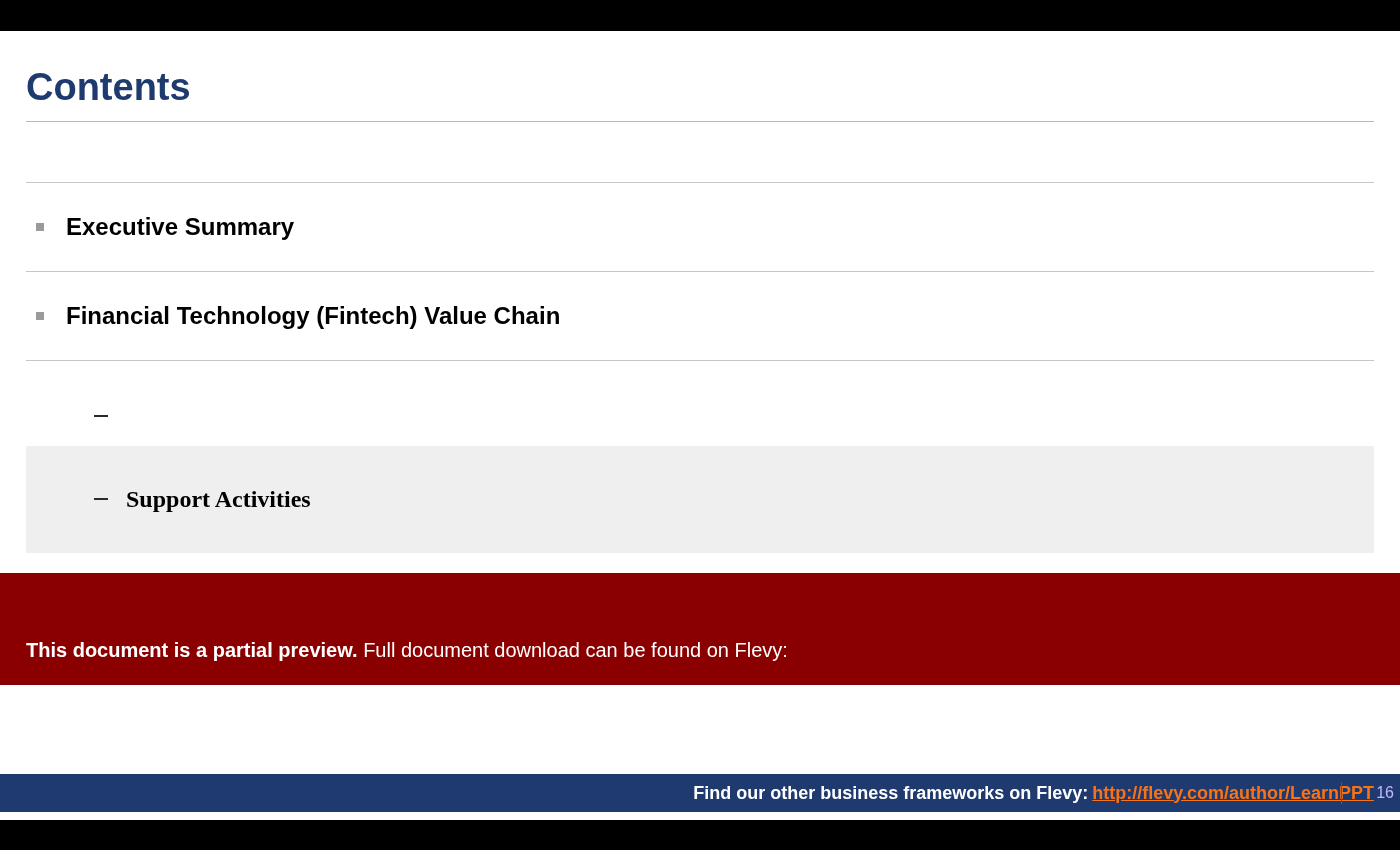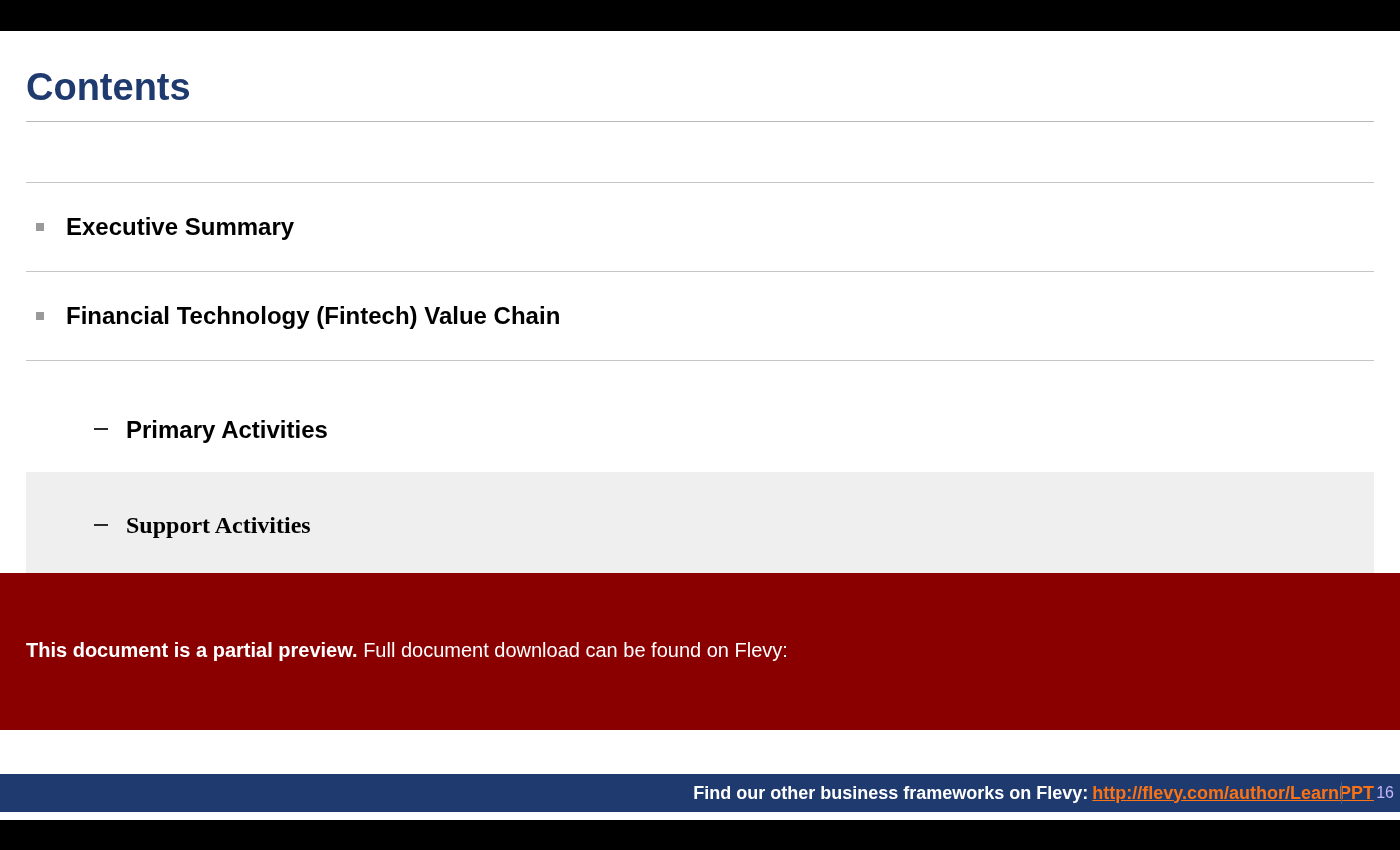--- a/index.html
+++ b/index.html
@@ -10,21 +10,21 @@
   .title { color: #1e3a6e; font-size: 38px; font-weight: bold; padding: 35px 0 12px 26px; }
   .hr-full { height: 1px; background: #b8b8b8; margin: 0 26px; }
   .toc { margin: 60px 26px 0 26px; }
   .toc-row { display: flex; align-items: center; padding: 30px 0 30px 10px; border-bottom: 1px solid #c6c6c6; }
   .toc-row.first { border-top: 1px solid #c6c6c6; text-align: center; }
   .toc-row.sub { padding-left: 68px; border-bottom: none; }
   .toc-row.sub.hl { background: #efefef; }
   .bullet-sq { width: 8px; height: 8px; background: #9a9a9a; margin-right: 22px; flex: 0 0 auto; }
   .bullet-dash { width: 14px; height: 2px; background: #2b2b2b; margin-right: 18px; flex: 0 0 auto; position: relative; top: -1px; }
   .toc-label { font-size: 24px; font-weight: bold; color: #000; }
-  .preview-banner { position: absolute; left: 0; right: 0; top: 573px; height: 157px; background: #8a0000; color: #fff; padding: 64px 26px 0 26px; font-size: 20px; line-height: 1.3; }
+  .preview-banner { position: absolute; left: 0; right: 0; top: 573px; height: 112px; background: #8a0000; color: #fff; padding: 64px 26px 0 26px; font-size: 20px; line-height: 1.3; }
   .preview-banner .bold { font-weight: bold; }
   .preview-banner a { color: #fff; text-decoration: underline; }
   .bottom-blue { position: absolute; left: 0; right: 0; top: 774px; height: 38px; background: #1e3a6e; color: #fff; display: flex; align-items: center; padding: 14px 26px; font-size: 18px; justify-content: flex-end; }
   .bottom-blue .text { font-weight: bold; }
   .bottom-blue a { color: #f97316; text-decoration: underline; font-weight: bold; margin-left: 4px; }
   .page-num-sep { position: absolute; right: 58px; top: 8px; bottom: 8px; width: 1px; background: #3b5b8f; }
   .page-num { position: absolute; right: 6px; font-size: 16px; color: #c4b5fd; font-weight: normal; }
   .black-bar-bottom { position: absolute; left: 0; right: 0; top: 820px; height: 30px; background: #000; }
 </style>
 </head>
@@ -45,21 +45,20 @@
         <span class="toc-label">Executive Summary</span>
       </div>
 
       <div class="toc-row">
         <span class="bullet-sq"></span>
         <span class="toc-label">Financial Technology (Fintech) Value Chain</span>
       </div>
 
       <div class="toc-row sub" style="padding-top:55px; padding-bottom:28px;">
         <span class="bullet-dash"></span>
-        <span class="toc-label">Primary Activities</span>
       </div>
 
       <div class="toc-row sub hl" style="padding-top:40px; padding-bottom:40px;font-family:Liberation Serif, serif;">
         <span class="bullet-dash"></span>
         <span class="toc-label">Support Activities</span>
       </div>
 
     </div>
   </div>
 

